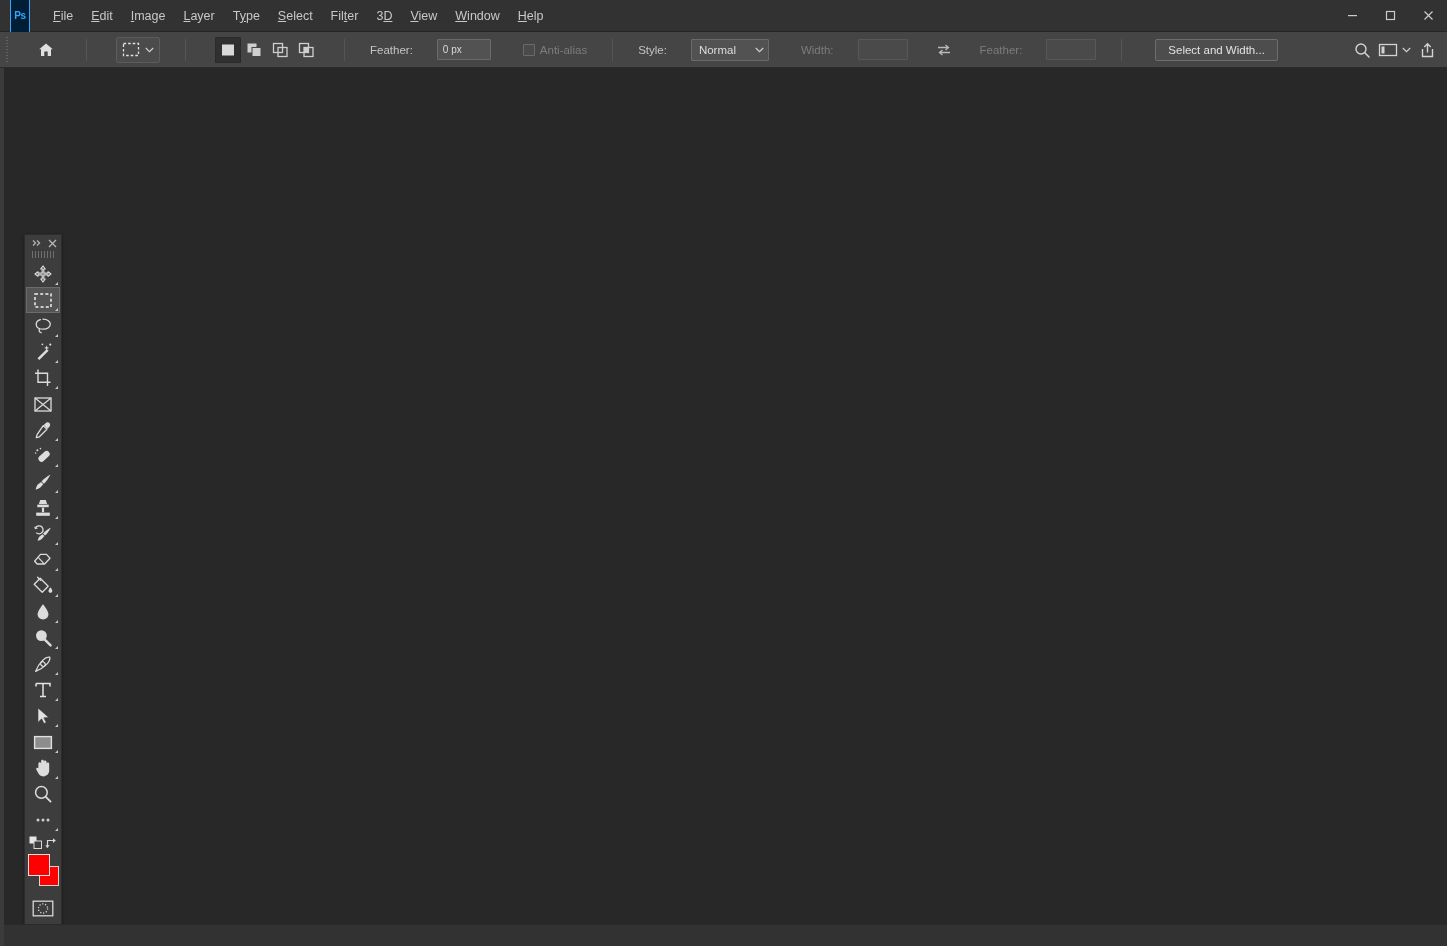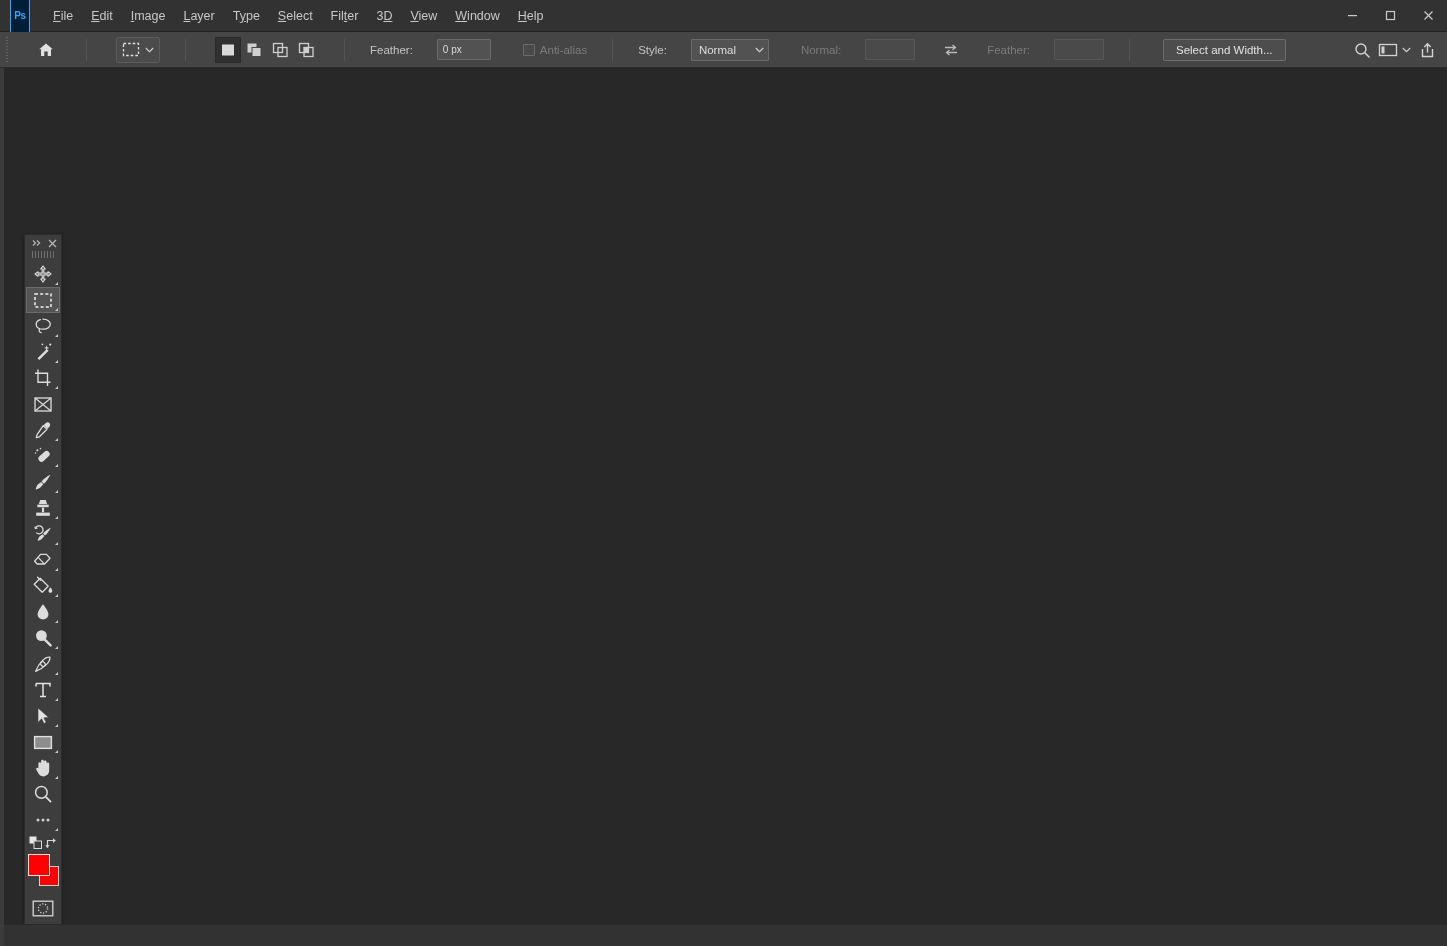--- a/index.html
+++ b/index.html
@@ -354,21 +354,21 @@
     <div class="ob-sep"></div>
 
     <span class="ob-label">Style:</span>
     <div class="ob-select">
       <span>Normal</span>
       <svg width="9" height="6" viewBox="0 0 9 6">
           <path d="M0.8 1 L4.5 4.7 L8.2 1" fill="none" stroke="#cfcfcf" stroke-width="1.2"></path>
         </svg>
     </div>
 
-    <span class="ob-label disabled" style="margin-left:14px">Normal:</span>
+    <span class="ob-label disabled" style="margin-left:14px">Width:</span>
     <input class="ob-input dim" value="" style="">
 
     <div class="swap-btn">
       <svg width="16" height="14" viewBox="0 0 16 14">
         <path d="M2 4.5 H12 M9.5 2 L12.5 4.5 L9.5 7" fill="none" stroke="#b9b9b9" stroke-width="1.3"></path>
         <path d="M14 9.5 H4 M6.5 7 L3.5 9.5 L6.5 12" fill="none" stroke="#b9b9b9" stroke-width="1.3"></path>
       </svg>
     </div>
 
     <span class="ob-label disabled">Feather:</span>

